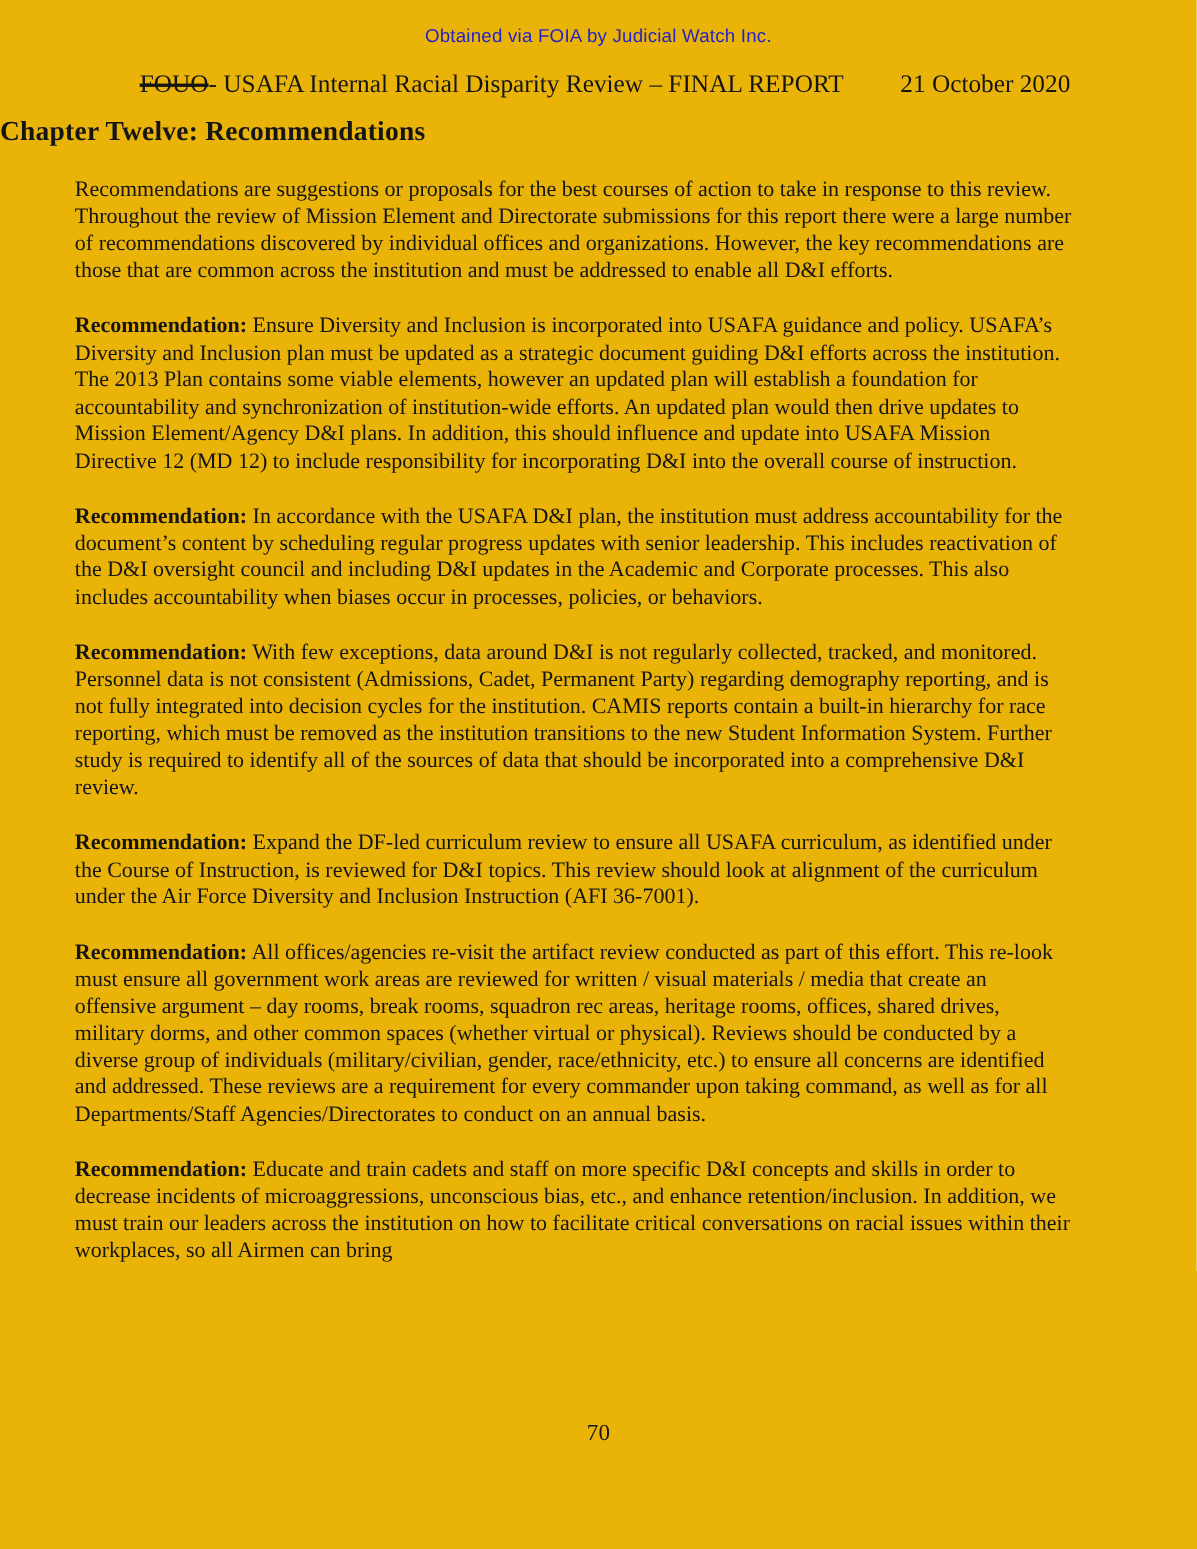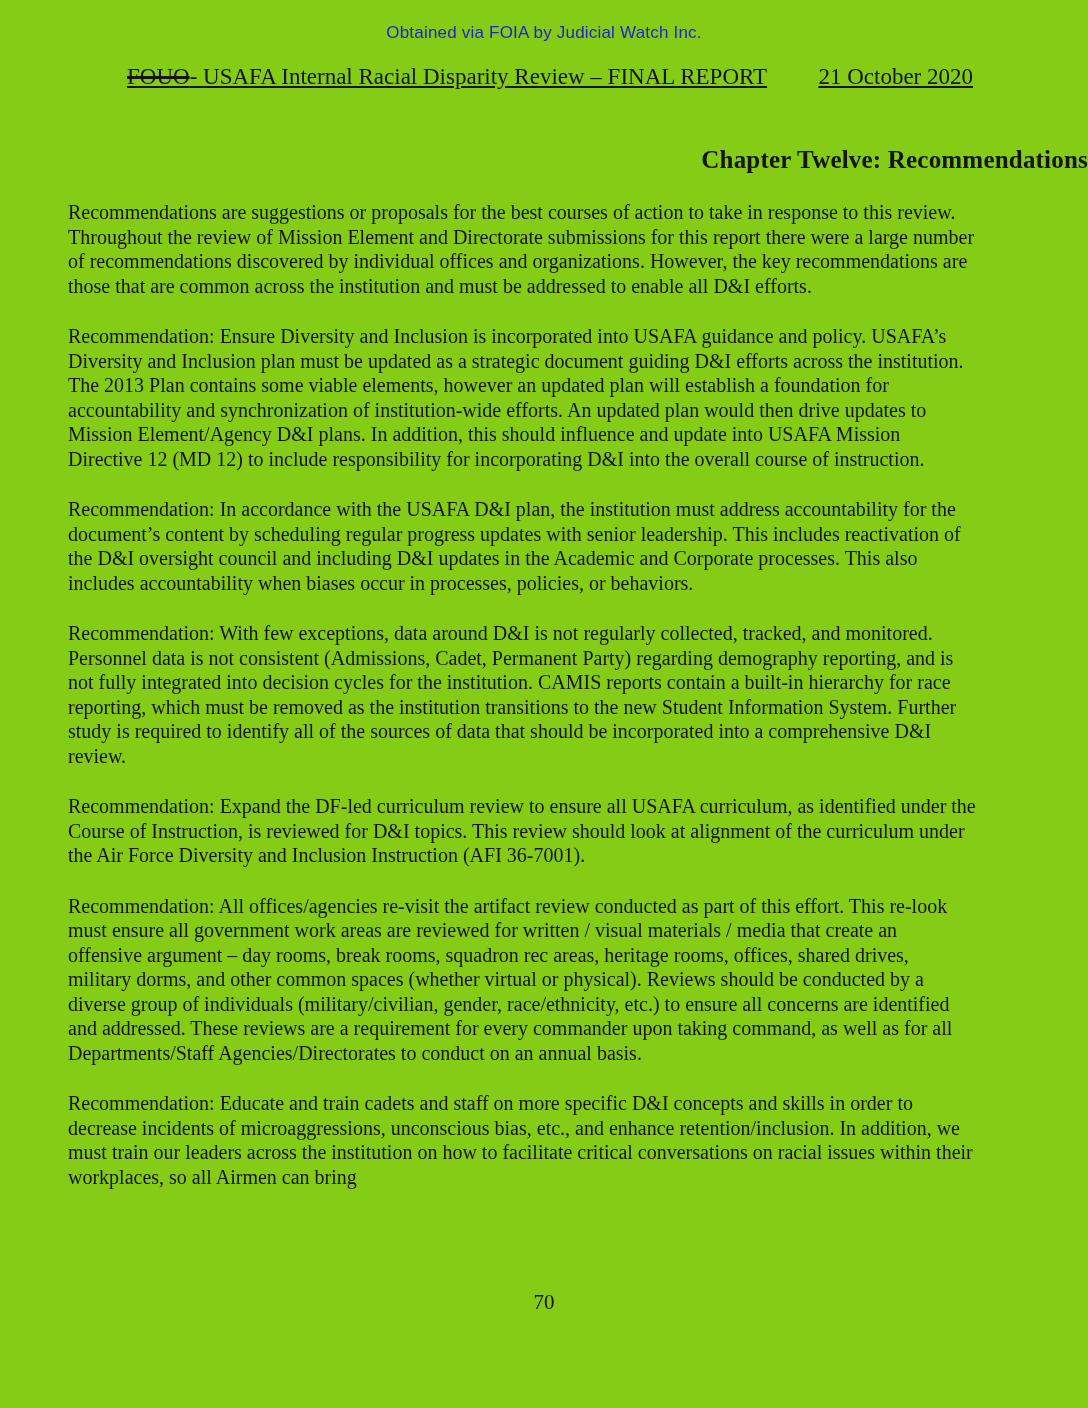--- a/index.html
+++ b/index.html
@@ -1,61 +1,60 @@
 <!DOCTYPE html>
 <html><head>
 <meta charset="utf-8">
 <style>
   html, body { margin: 0; padding: 0; background: #ffffff; }
   .page {
     position: relative;
     width: 1088px;
     height: 1408px;
-    background: #84cc16;
+    background: #eab308;
     box-sizing: border-box;
     font-family: "Liberation Serif", serif;
     color: #151515;
     overflow: hidden;
   }
   .foia-notice {
     padding-top: 23px;
     text-align: center;
     font-family: "Liberation Sans", sans-serif;
     font-size: 17px;
     color: #2424c4;
     letter-spacing: 0.2px;
   }
   .doc-header {
     margin: 21px 115px 0 127px;
     display: flex;
     justify-content: space-between;
     align-items: center;
     font-size: 23px;
     white-space: nowrap;
-    text-decoration: underline;
   }
   .fouo-strike {
     text-decoration: line-through;
     text-decoration-thickness: 2.5px;
   }
   .chapter-title {
-    margin-top: 56px;
-    text-align: right;
+    margin-top: 16px;
+    text-align: left;
     font-size: 25px;
     font-weight: bold;
     letter-spacing: 0.2px;
   }
   .content {
     margin: 0 112px 0 68px;
     font-size: 20px;
     line-height: 24.5px;
     text-align: left;
   }
   .para { margin: 26px 0 0 0; }
-  .para .lead { font-weight: normal; }
+  .para .lead { font-weight: bold; }
   .page-number {
     position: absolute;
     top: 1290px;
     left: 0;
     width: 100%;
     text-align: center;
     font-size: 21px;
   }
 </style>
 </head>

